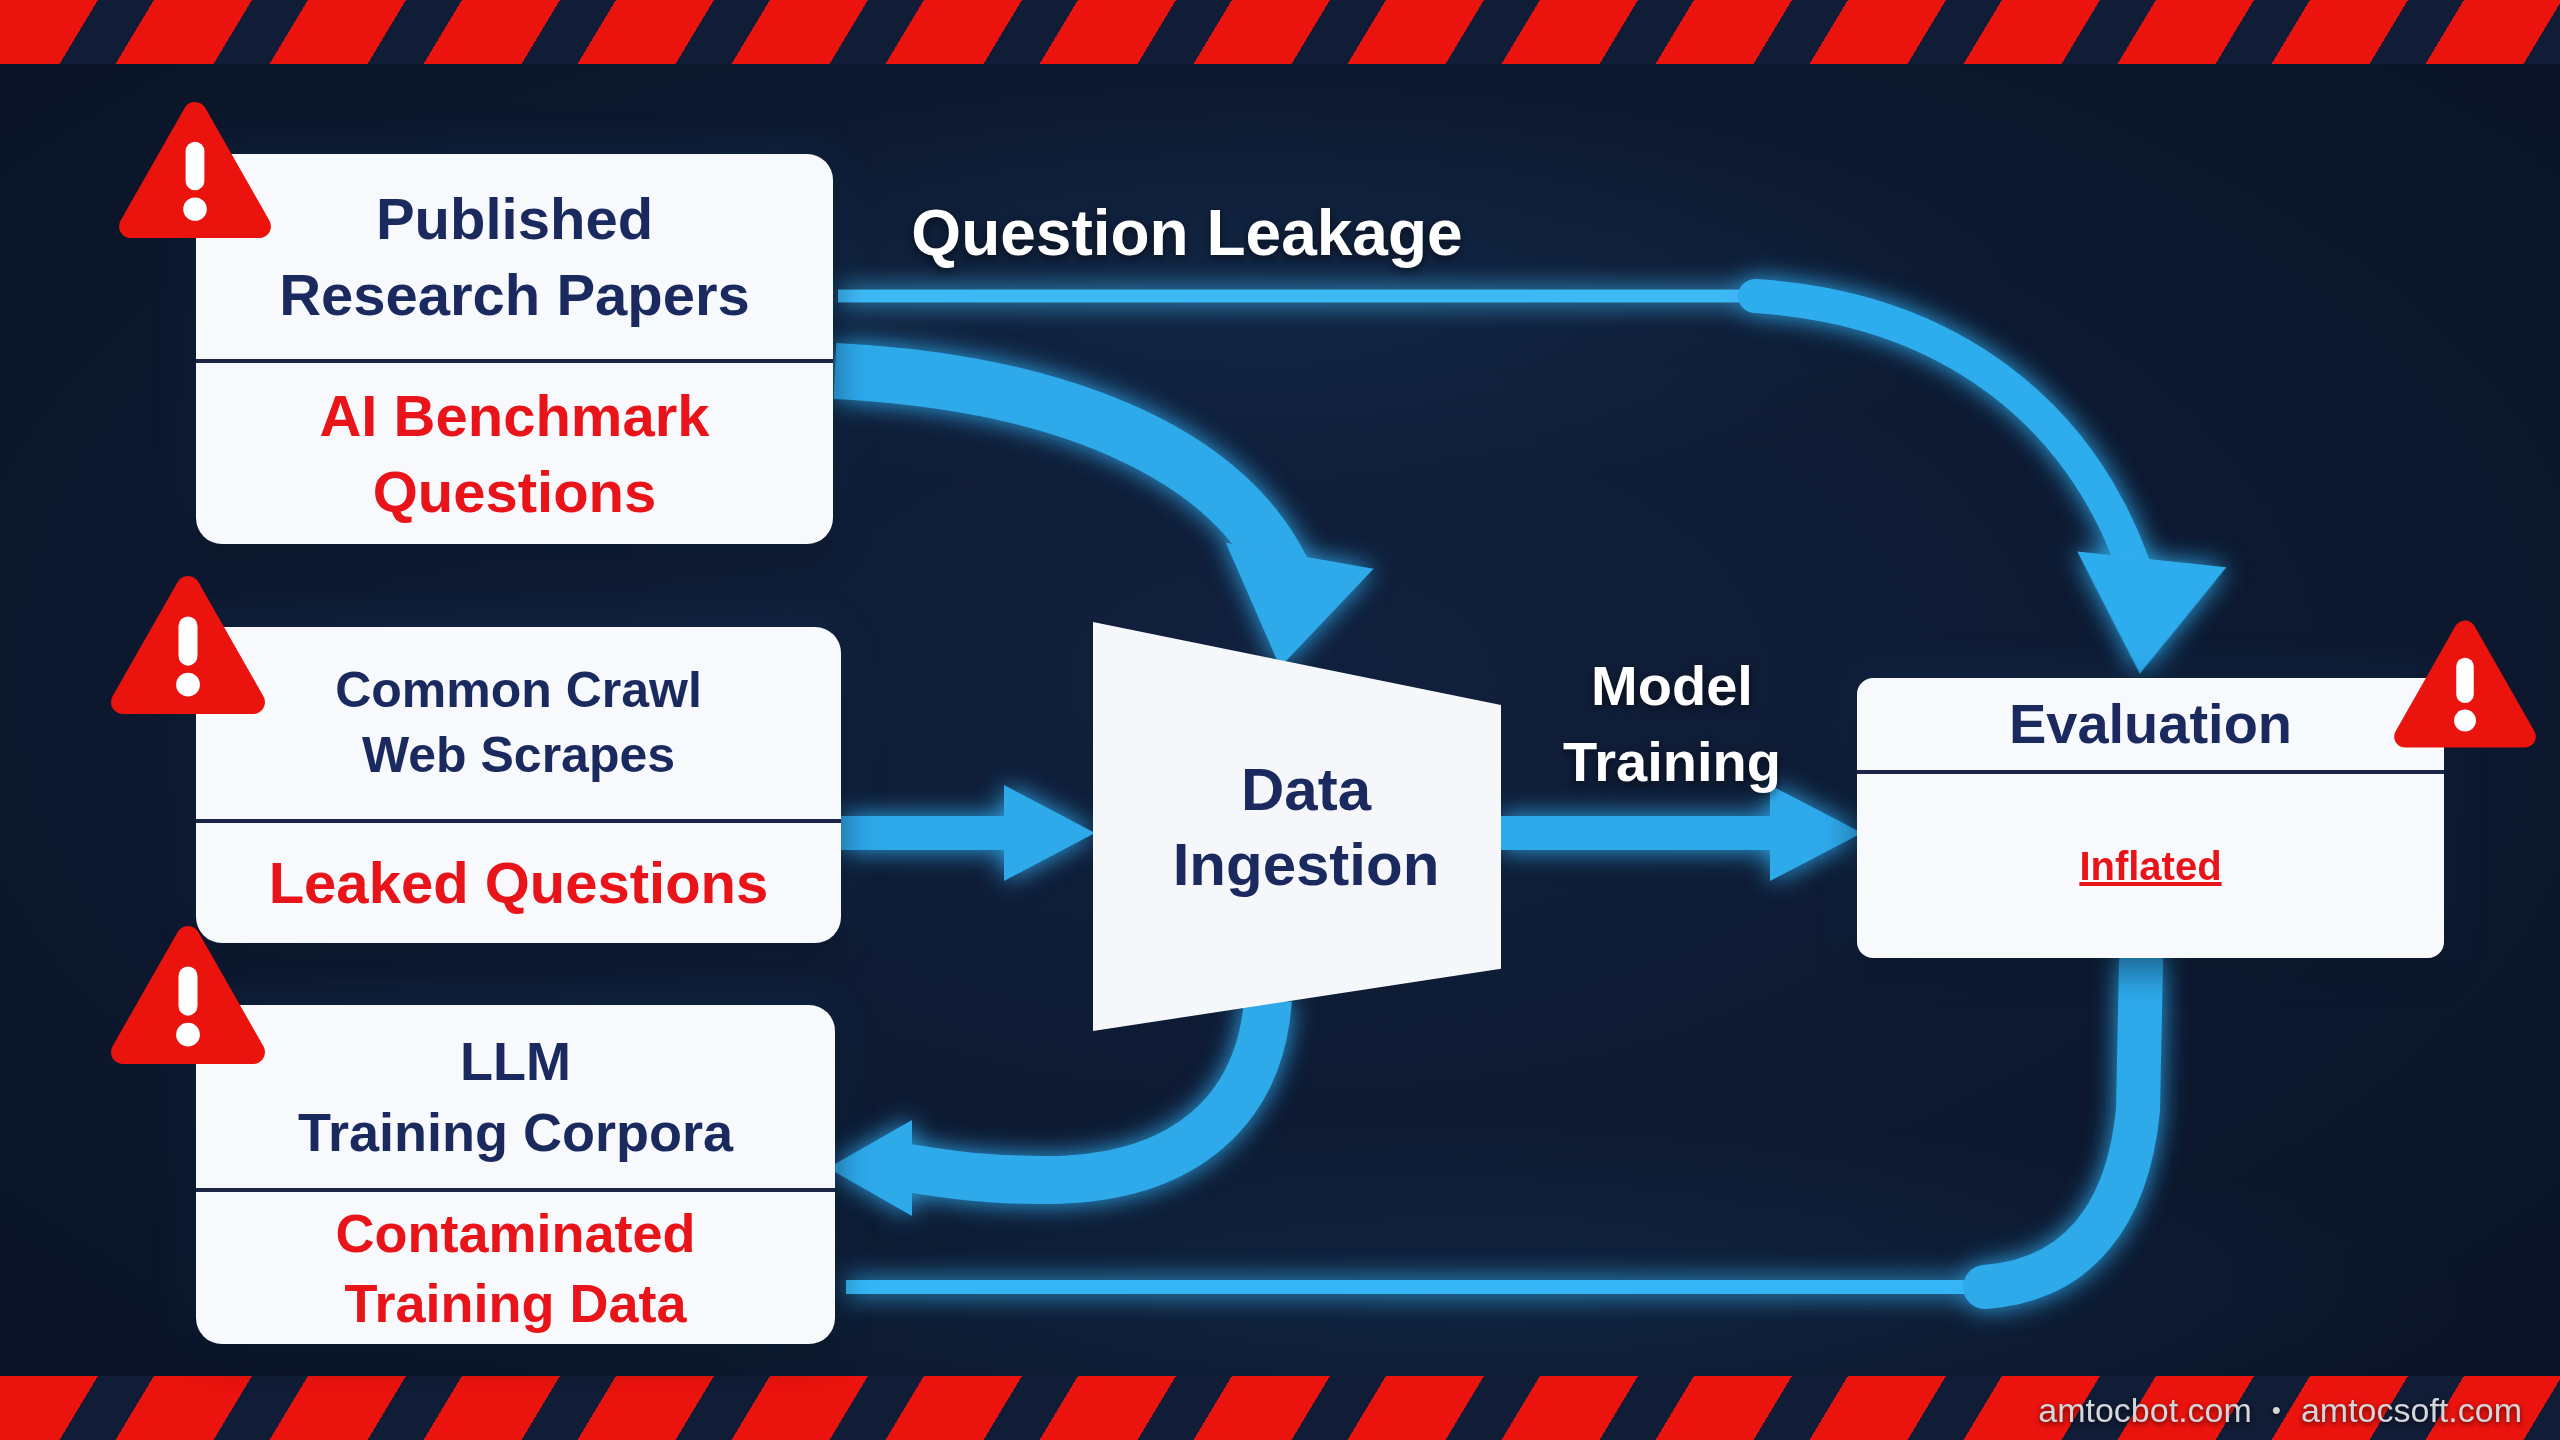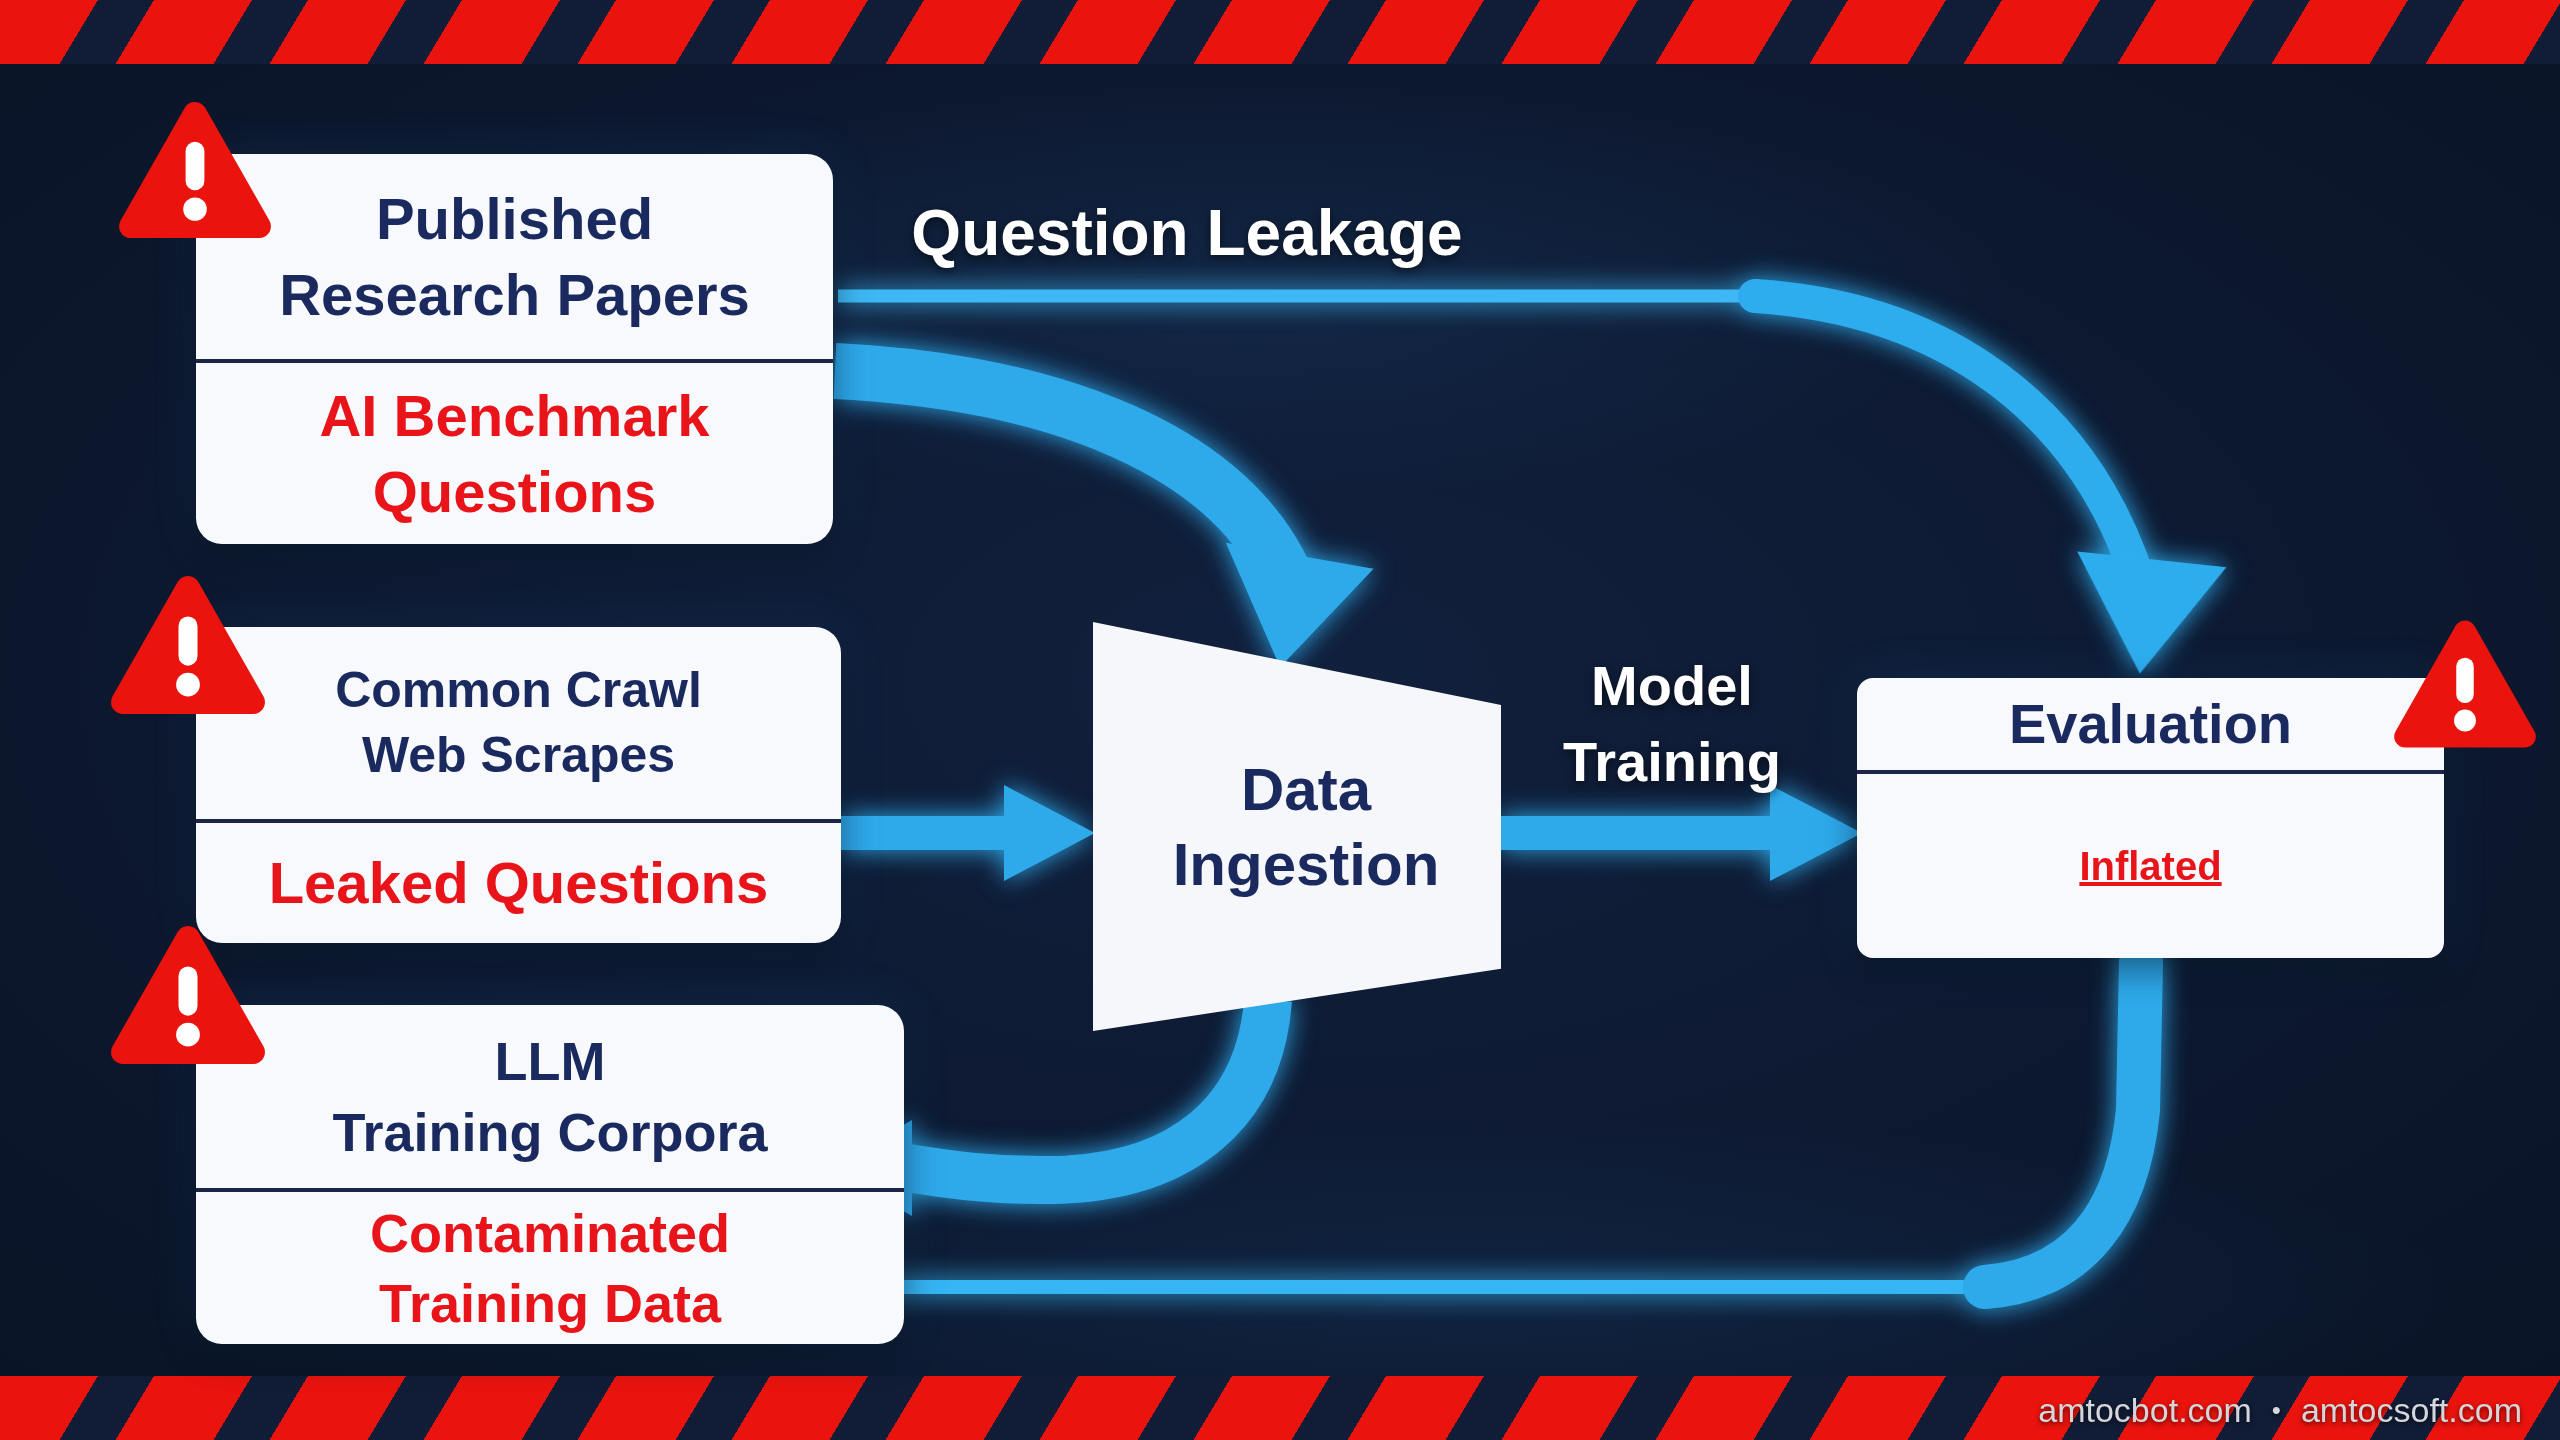--- a/index.html
+++ b/index.html
@@ -36,21 +36,21 @@
     text-align:center;font-weight:bold;line-height:1.3;}
   .sect.title{color:#1b2a5e;}
   .sect.sub{color:#e8141a;}
   .divider{height:4px;background:#1c2546;width:100%;}
   .box1{left:196px;top:154px;width:637px;height:390px;}
   .box1 .title{height:205px;font-size:58px;}
   .box1 .sub{height:181px;font-size:58px;}
   .box2{left:196px;top:627px;width:645px;height:316px;}
   .box2 .title{height:192px;font-size:50px;}
   .box2 .sub{height:120px;font-size:58px;}
-  .box3{left:196px;top:1005px;width:708px;height:339px;}
+  .box3{left:196px;top:1005px;width:639px;height:339px;}
   .box3 .title{height:183px;font-size:54px;}
   .box3 .sub{height:152px;font-size:54px;}
   .boxeval{left:1857px;top:678px;width:587px;height:280px;border-radius:16px;}
   .boxeval .title{height:92px;font-size:56px;}
   .boxeval .sub{height:184px;font-size:40px;text-decoration:underline;}
   .funnel{
     position:absolute;left:1093px;top:622px;width:408px;height:409px;z-index:3;
     background:#f5f7fa;
     clip-path:polygon(0 0,100% 20.3%,100% 84.8%,0 100%);
     display:flex;flex-direction:column;align-items:center;justify-content:center;

